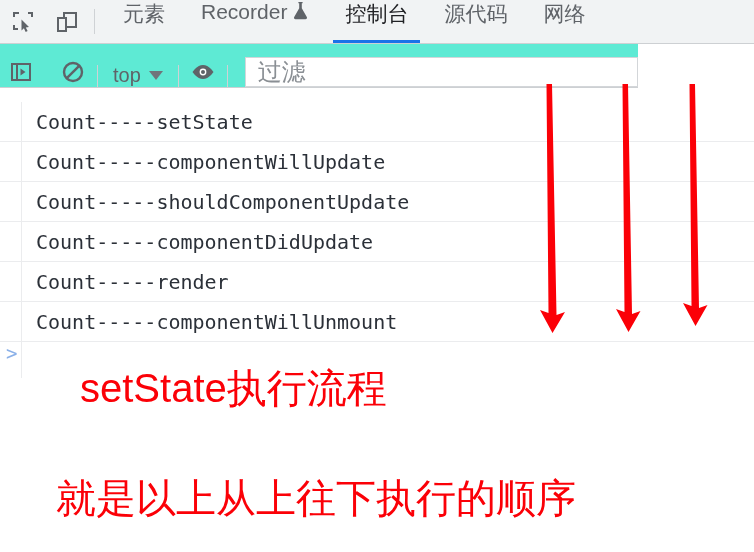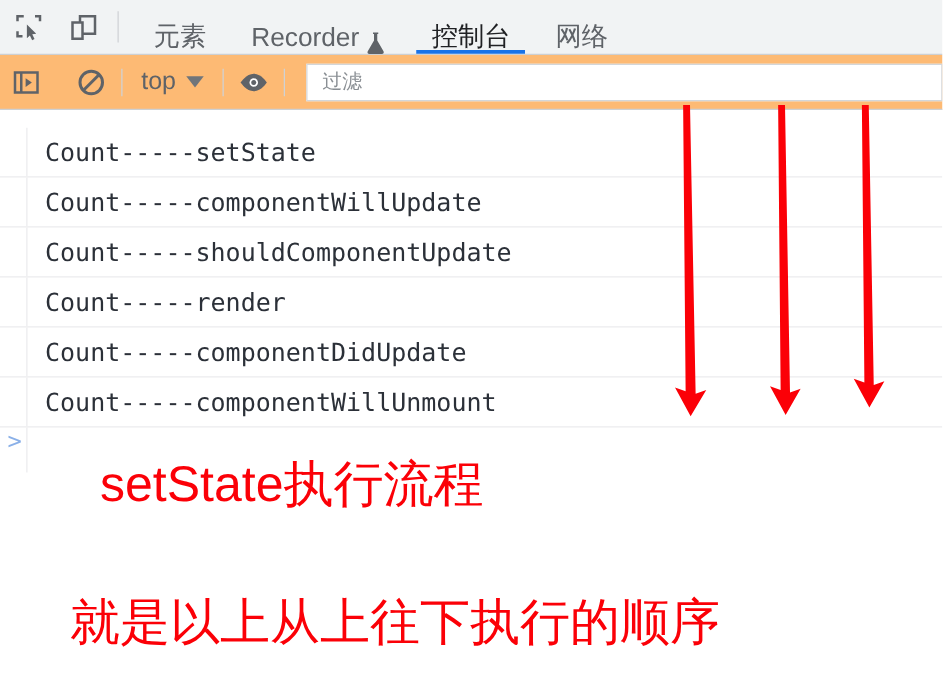--- a/index.html
+++ b/index.html
@@ -44,21 +44,21 @@
     margin: 9px 10px 9px 12px;
     align-self: stretch;
   }
   .tabs {
     display: flex;
     align-items: stretch;
     flex: 1;
   }
   .tab {
     display: flex;
-    align-items: flex-end;
+    align-items: flex-start;
     gap: 5px;
     padding: 0 18px;
     font-size: 21px;
     color: #5f6368;
     cursor: pointer;
     position: relative;
     white-space: nowrap;
   }
   .tab.active {
     color: #202124;
@@ -74,26 +74,26 @@
     display: inline-block;
     width: 17px; height: 19px;
     position: relative;
     top: 1px;
   }
 
   
   .console-toolbar {
     position: absolute;
     left: 0; top: 44px;
-    width: 754px;
+    width: 638px;
     height: 44px;
-    background: #fdba74;
+    background: #5eead4;
     border-bottom: 1px solid #cdd0d3;
     display: flex;
-    align-items: center;
+    align-items: flex-end;
     box-sizing: border-box;
     padding-left: 6px;
   }
   .sep {
     width: 1px;
     height: 22px;
     background: #cfd2d5;
     margin: 0 9px;
   }
   .ctx-select {
@@ -120,21 +120,21 @@
     border: 1px solid #d3d6d9;
     box-sizing: border-box;
     display: flex;
     align-items: center;
     padding-left: 10px;
   }
   .filter-box input {
     border: none;
     outline: none;
     width: 100%;
-    font-size: 16px;
+    font-size: 24px;
     font-family: "Liberation Sans", sans-serif;
     color: #202124;
     background: transparent;
   }
   .filter-box input::placeholder {
     color: #8a8f94;
   }
 
   
   .console-body {
@@ -256,20 +256,23 @@
       <span class="flask">
         <svg width="17" height="19" viewBox="0 0 17 19" aria-hidden="true">
           <path d="M6.4 1h4.2v1.2H9.8v5.1l5 8.6c.6 1 -.1 2.3 -1.3 2.3H3.5c-1.2 0 -1.9 -1.3 -1.3 -2.3l5 -8.6V2.2H6.4z" fill="#5f6368"></path>
         </svg>
       </span>
     </div>
     <div class="tab active">
       <span>控制台</span>
     </div>
     <div class="tab">
+      <span>源代码</span>
+    </div>
+    <div class="tab">
       <span>网络</span>
     </div>
   </div>
 </div>
 
 <div class="console-toolbar">
   <div class="icon-btn">
     <svg width="24" height="24" viewBox="0 0 24 24" aria-hidden="true">
       <rect x="3" y="4" width="18" height="16" fill="none" stroke="#5f6368" stroke-width="2"></rect>
       <line x1="8" y1="4" x2="8" y2="20" stroke="#5f6368" stroke-width="2"></line>
@@ -310,25 +313,25 @@
   <div class="log-row">
     <div class="log-gutter"></div>
     <div class="log-text">Count-----componentWillUpdate</div>
   </div>
   <div class="log-row">
     <div class="log-gutter"></div>
     <div class="log-text">Count-----shouldComponentUpdate</div>
   </div>
   <div class="log-row">
     <div class="log-gutter"></div>
+    <div class="log-text">Count-----componentDidUpdate</div>
+  </div>
+  <div class="log-row">
+    <div class="log-gutter"></div>
     <div class="log-text">Count-----render</div>
-  </div>
-  <div class="log-row">
-    <div class="log-gutter"></div>
-    <div class="log-text">Count-----componentDidUpdate</div>
   </div>
   <div class="log-row">
     <div class="log-gutter"></div>
     <div class="log-text">Count-----componentWillUnmount</div>
   </div>
 
   <div class="prompt-row">
     <div class="prompt-gutter">
       <span class="prompt-chevron">&gt;</span>
     </div>

